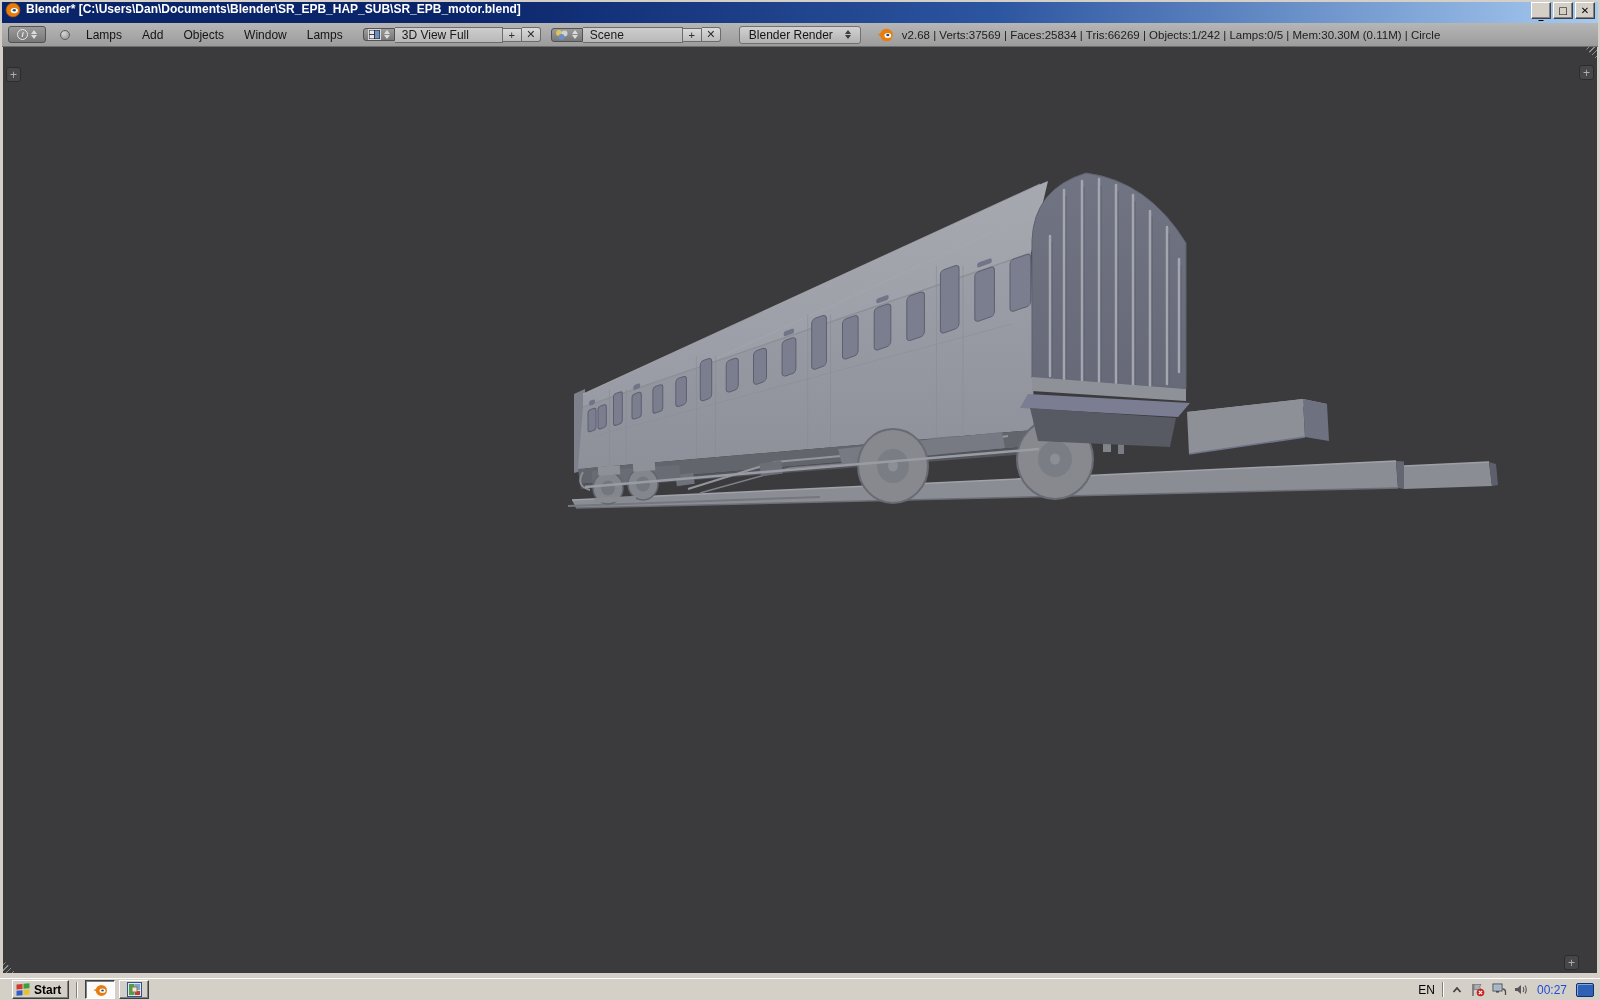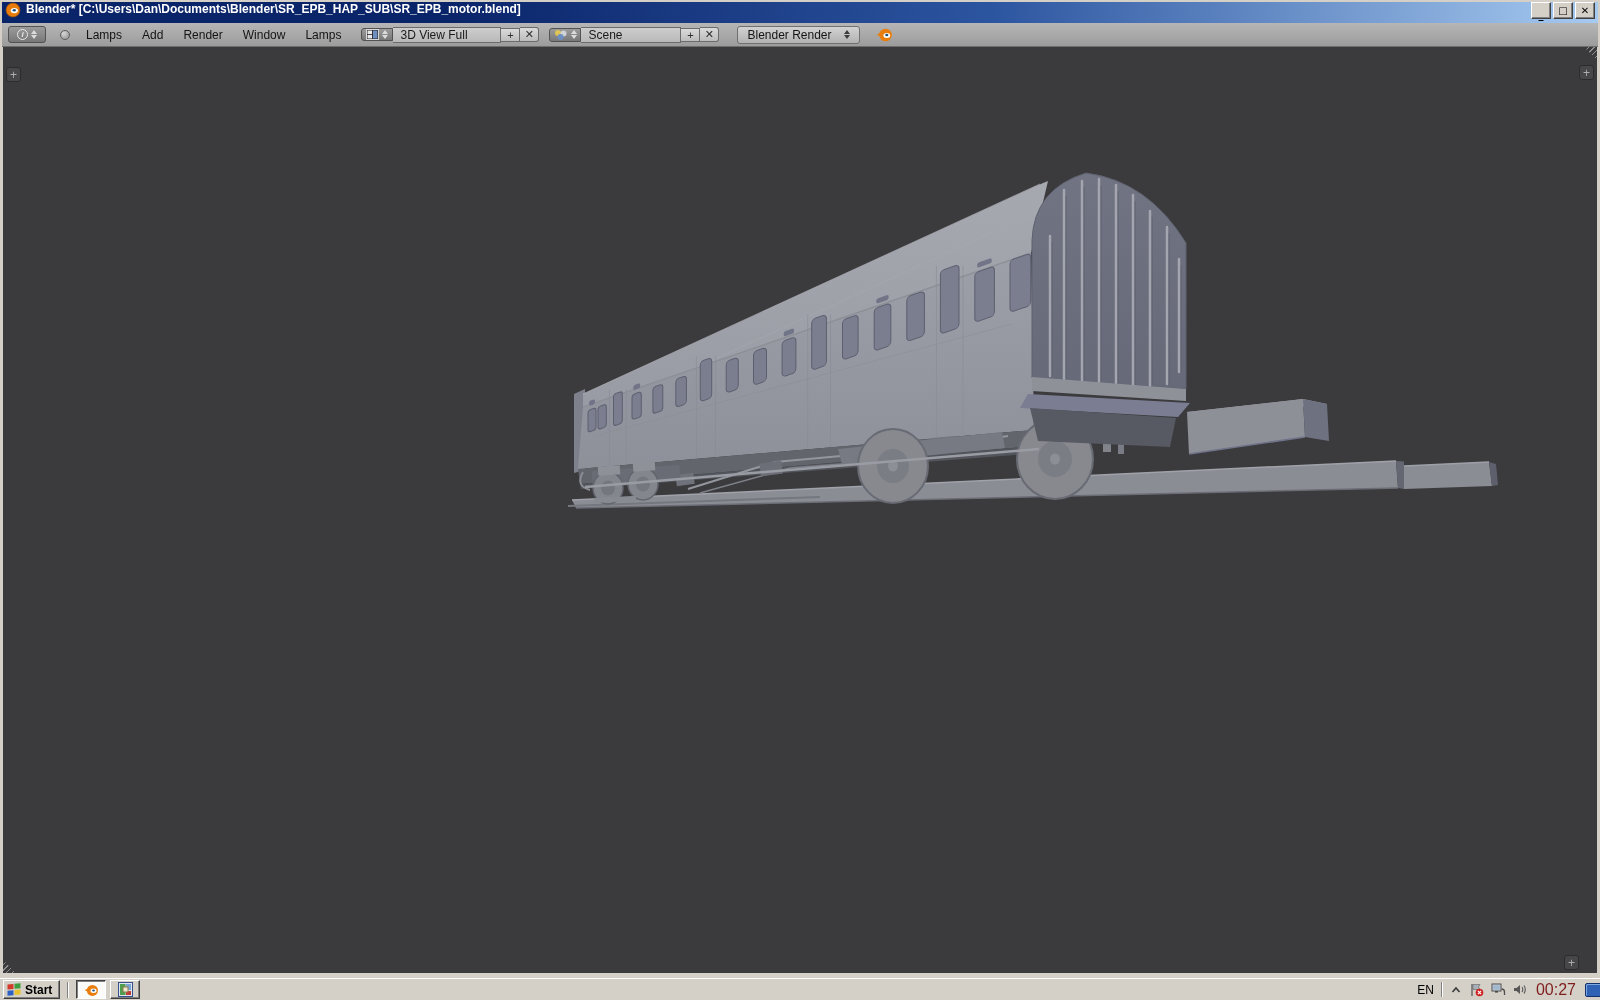--- a/index.html
+++ b/index.html
@@ -60,33 +60,33 @@
   .vp-plus.tl{left:3px;top:20px}
   .vp-plus.tr{right:3px;top:18px}
   .vp-plus.br{right:18px;bottom:3px}
   .grip{position:absolute;width:13px;height:13px;
     background:repeating-linear-gradient(135deg,transparent 0 3px,#8f8f8f 3px 4px)}
   .grip.tr{top:0;right:0;clip-path:polygon(0 0,100% 0,100% 100%)}
   .grip.bl{bottom:0;left:0;clip-path:polygon(0 0,0 100%,100% 100%)}
 
   
   .taskbar{position:absolute;left:0;bottom:0;width:1600px;height:22px;background:#d4d0c8;
-    border-top:1px solid #fff;display:flex;align-items:center;padding:0 3px;gap:4px}
+    border-top:1px solid #fff;display:flex;align-items:center;padding:0 12px;gap:4px}
   .start-btn{height:19px;display:flex;align-items:center;gap:4px;padding:0 7px 0 3px;
     background:#d4d0c8;border:1px solid;border-color:#fff #404040 #404040 #fff;
     box-shadow:inset -1px -1px 0 #808080;font-weight:bold;font-size:12px;color:#000}
   .tb-sep{width:2px;height:16px;border-left:1px solid #808080;border-right:1px solid #fff;margin:0 3px}
   .task-btn{width:30px;height:19px;border:1px solid;border-color:#fff #404040 #404040 #fff;
     box-shadow:inset -1px -1px 0 #808080;display:flex;align-items:center;justify-content:center;background:#d4d0c8}
   .task-btn.active{background:#fbfbf9;border-color:#404040 #fff #fff #404040;box-shadow:inset 1px 1px 0 #808080}
   .tray{margin-left:auto;display:flex;align-items:center;gap:7px;height:18px;padding-left:8px}
   .tray-text{font-size:12px;color:#000}
   .etch{width:2px;height:15px;border-left:1px solid #808080;border-right:1px solid #fff}
   .tray-icon{display:flex;align-items:center}
-  .clock{font-size:16px;color:#7f1d1d;margin:0 2px}
+  .clock{font-size:12px;color:#1d4ed8;margin:0 2px}
   .edge-monitor{width:18px;height:14px;background:#2f62b5;border:1px solid #12306b;
     border-radius:2px;margin-right:-6px;box-shadow:inset 1px 1px 0 #7fa7e0}
 </style>
 </head>
 <body>
 
 <div class="titlebar">
   <span class="app-icon">
     <svg width="16" height="16" viewBox="0 0 16 16">
       <circle cx="8" cy="8" r="7" fill="#e87d0d"></circle>
@@ -114,21 +114,21 @@
   <div class="hbtn editor-btn">
     <span class="info-glyph">i</span>
     <span class="ud">
         <i class="up"></i>
         <i class="dn"></i>
       </span>
   </div>
   <span class="collapse-dot"></span>
   <span class="menu-item">Lamps</span>
   <span class="menu-item">Add</span>
-  <span class="menu-item">Render</span>
+  <span class="menu-item">Objects</span>
   <span class="menu-item">Window</span>
   <span class="menu-item">Lamps</span>
 
   <div class="grp">
     <span class="icon-cell">
       <svg width="13" height="11" viewBox="0 0 13 11">
         <rect x="0.5" y="0.5" width="12" height="10" fill="#23232b" stroke="#d8d8d8"></rect>
         <rect x="1.5" y="1.5" width="4.6" height="3.6" fill="#e8e8e8"></rect>
         <rect x="1.5" y="5.9" width="4.6" height="3.6" fill="#e8e8e8"></rect>
         <rect x="7" y="1.5" width="4.4" height="8" fill="#6f8fc0"></rect>
@@ -169,20 +169,21 @@
   </div>
 
   <span class="blogo">
     <svg width="17" height="15" viewBox="0 0 17 15">
       <circle cx="9.5" cy="8" r="6.3" fill="#e87d0d"></circle>
       <ellipse cx="10.8" cy="8.4" rx="3.4" ry="2.5" fill="#fff"></ellipse>
       <ellipse cx="10.8" cy="8" rx="1.6" ry="1.2" fill="#25537d"></ellipse>
       <path d="M0.5 7.5 L8 5 L4.5 9.5 Z" fill="#e87d0d"></path>
     </svg>
   </span>
+  <span class="stats">v2.68 | Verts:37569 | Faces:25834 | Tris:66269 | Objects:1/242 | Lamps:0/5 | Mem:30.30M (0.11M) | Circle</span>
 </div>
 
 <div class="viewport">
   <svg class="scene" viewBox="3 47 1594 926" preserveAspectRatio="none">
     <defs>
       <linearGradient id="sideg" gradientUnits="userSpaceOnUse" x1="800" y1="250" x2="800" y2="475">
         <stop offset="0" stop-color="#9da0a8"></stop>
           <stop offset="1" stop-color="#8e9099"></stop>
       </linearGradient>
       <linearGradient id="roofg" gradientUnits="userSpaceOnUse" x1="800" y1="180" x2="800" y2="410">

